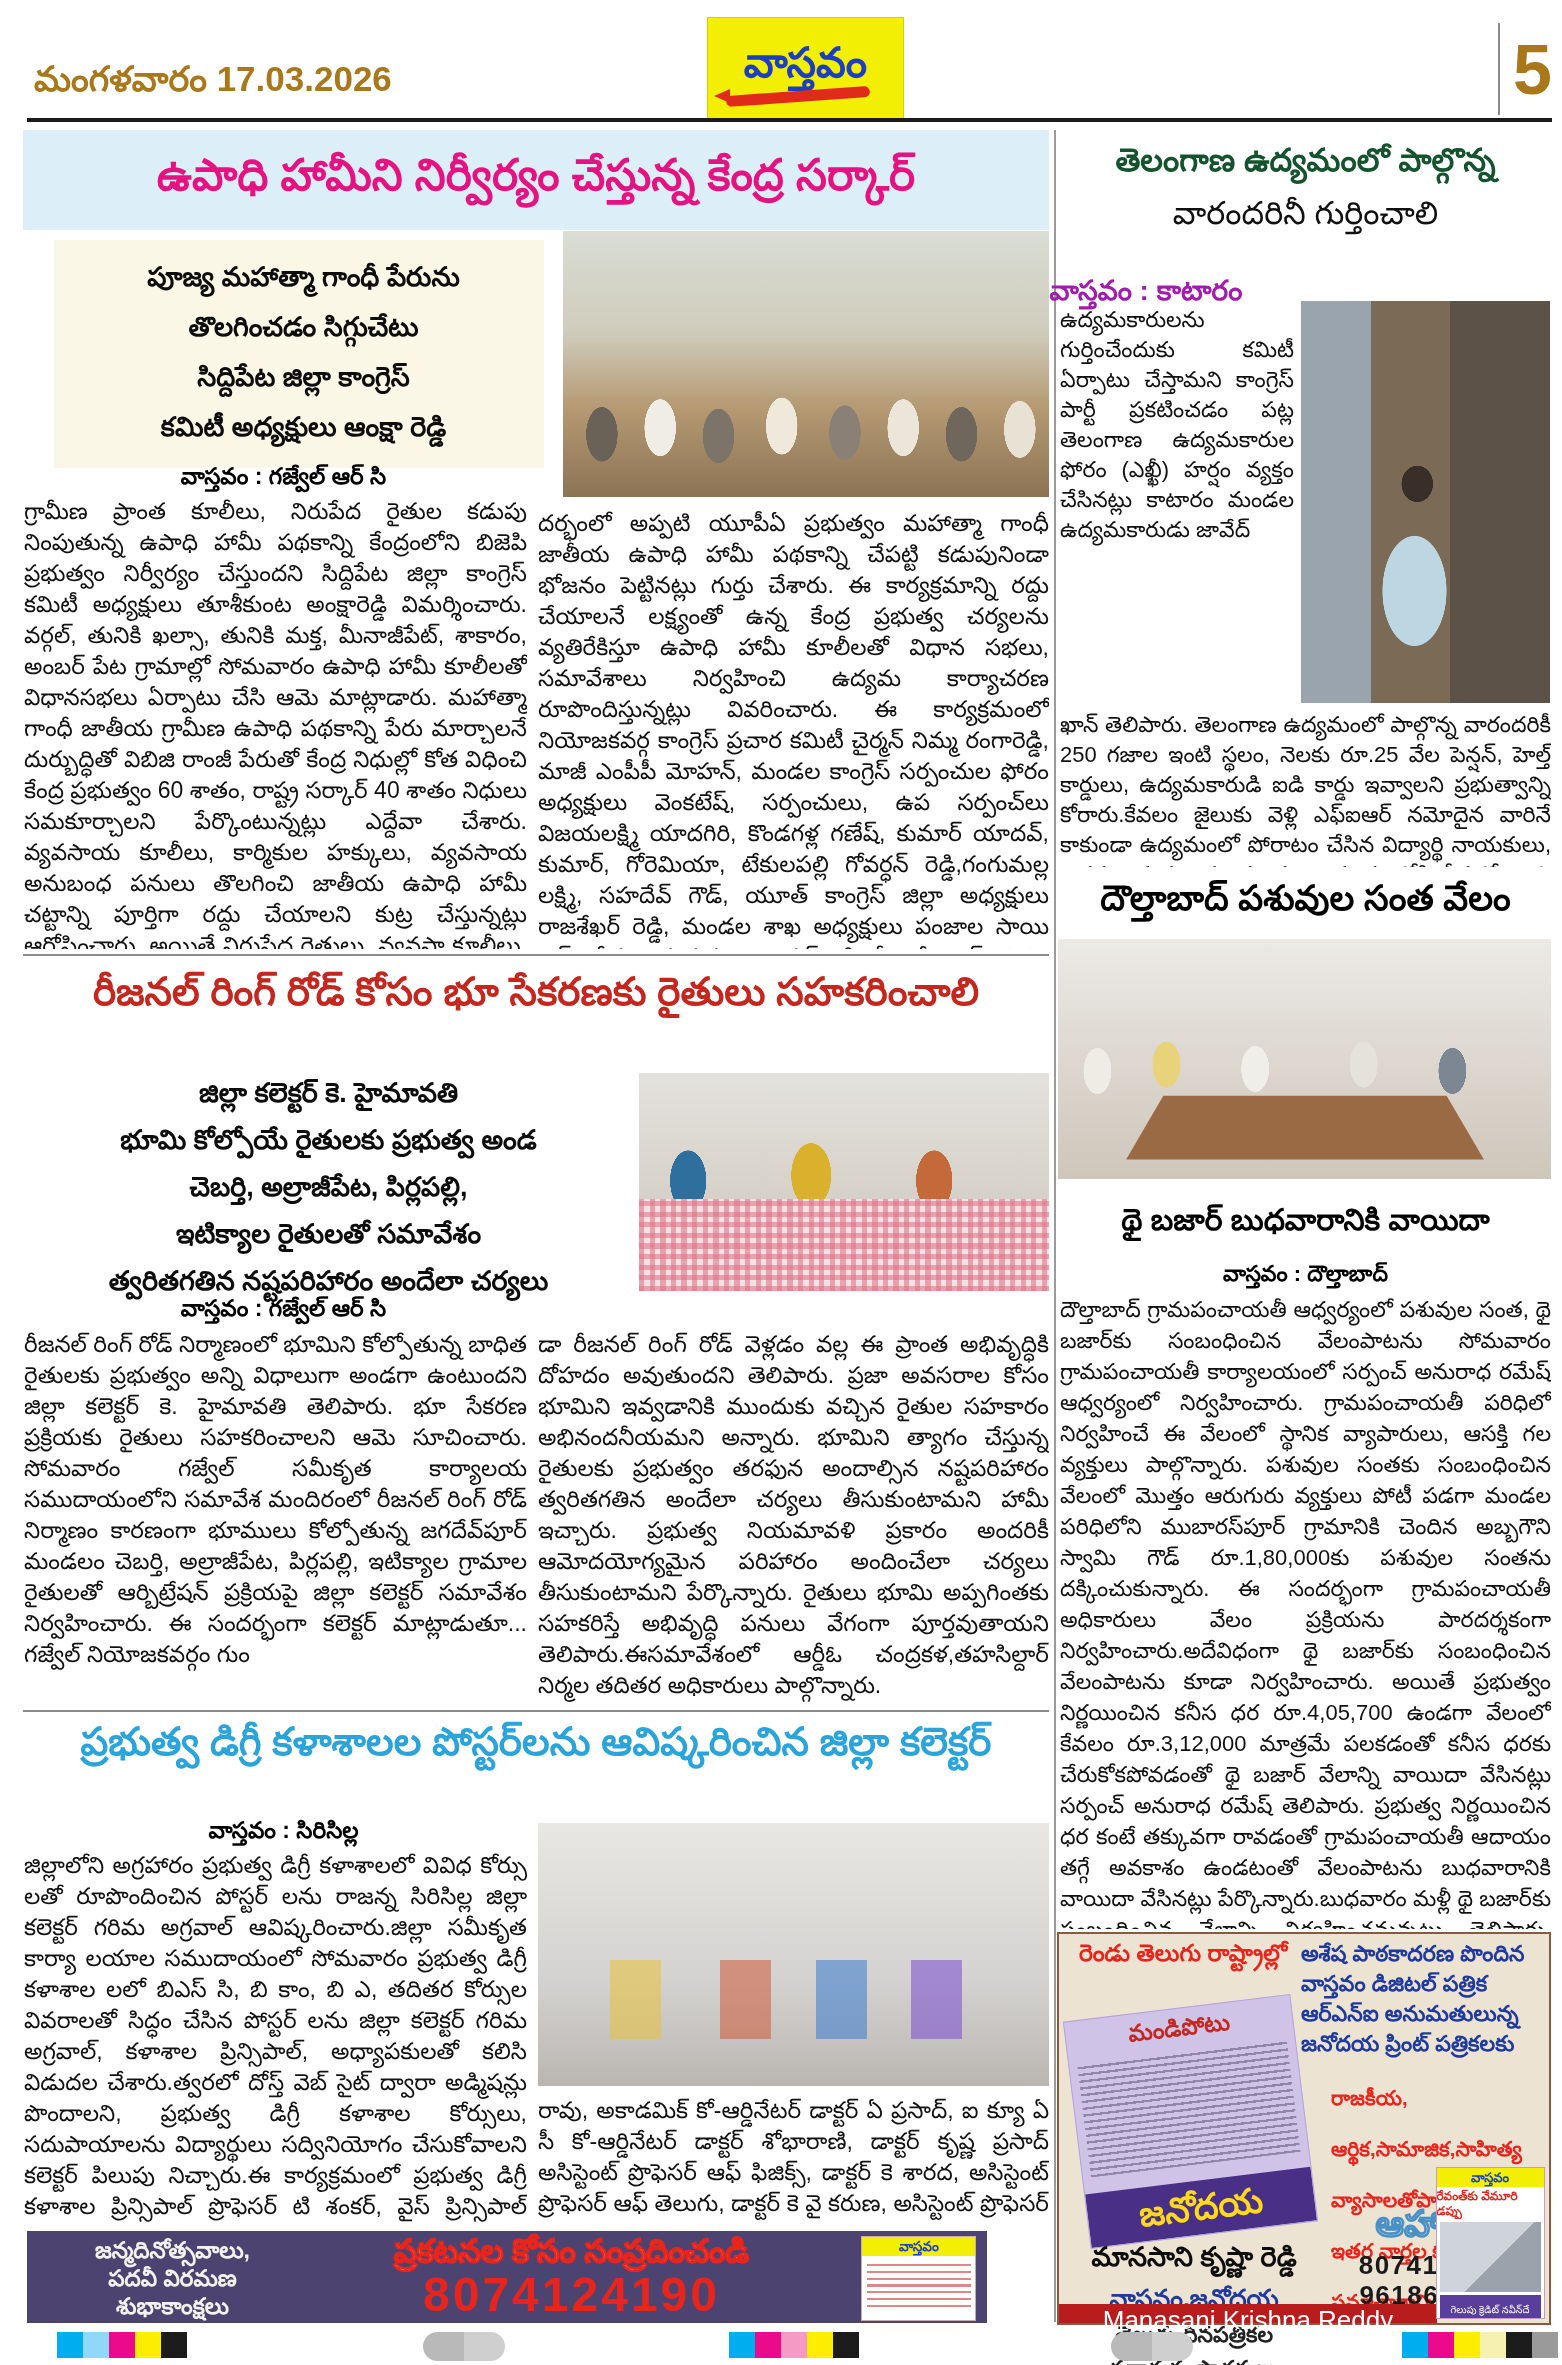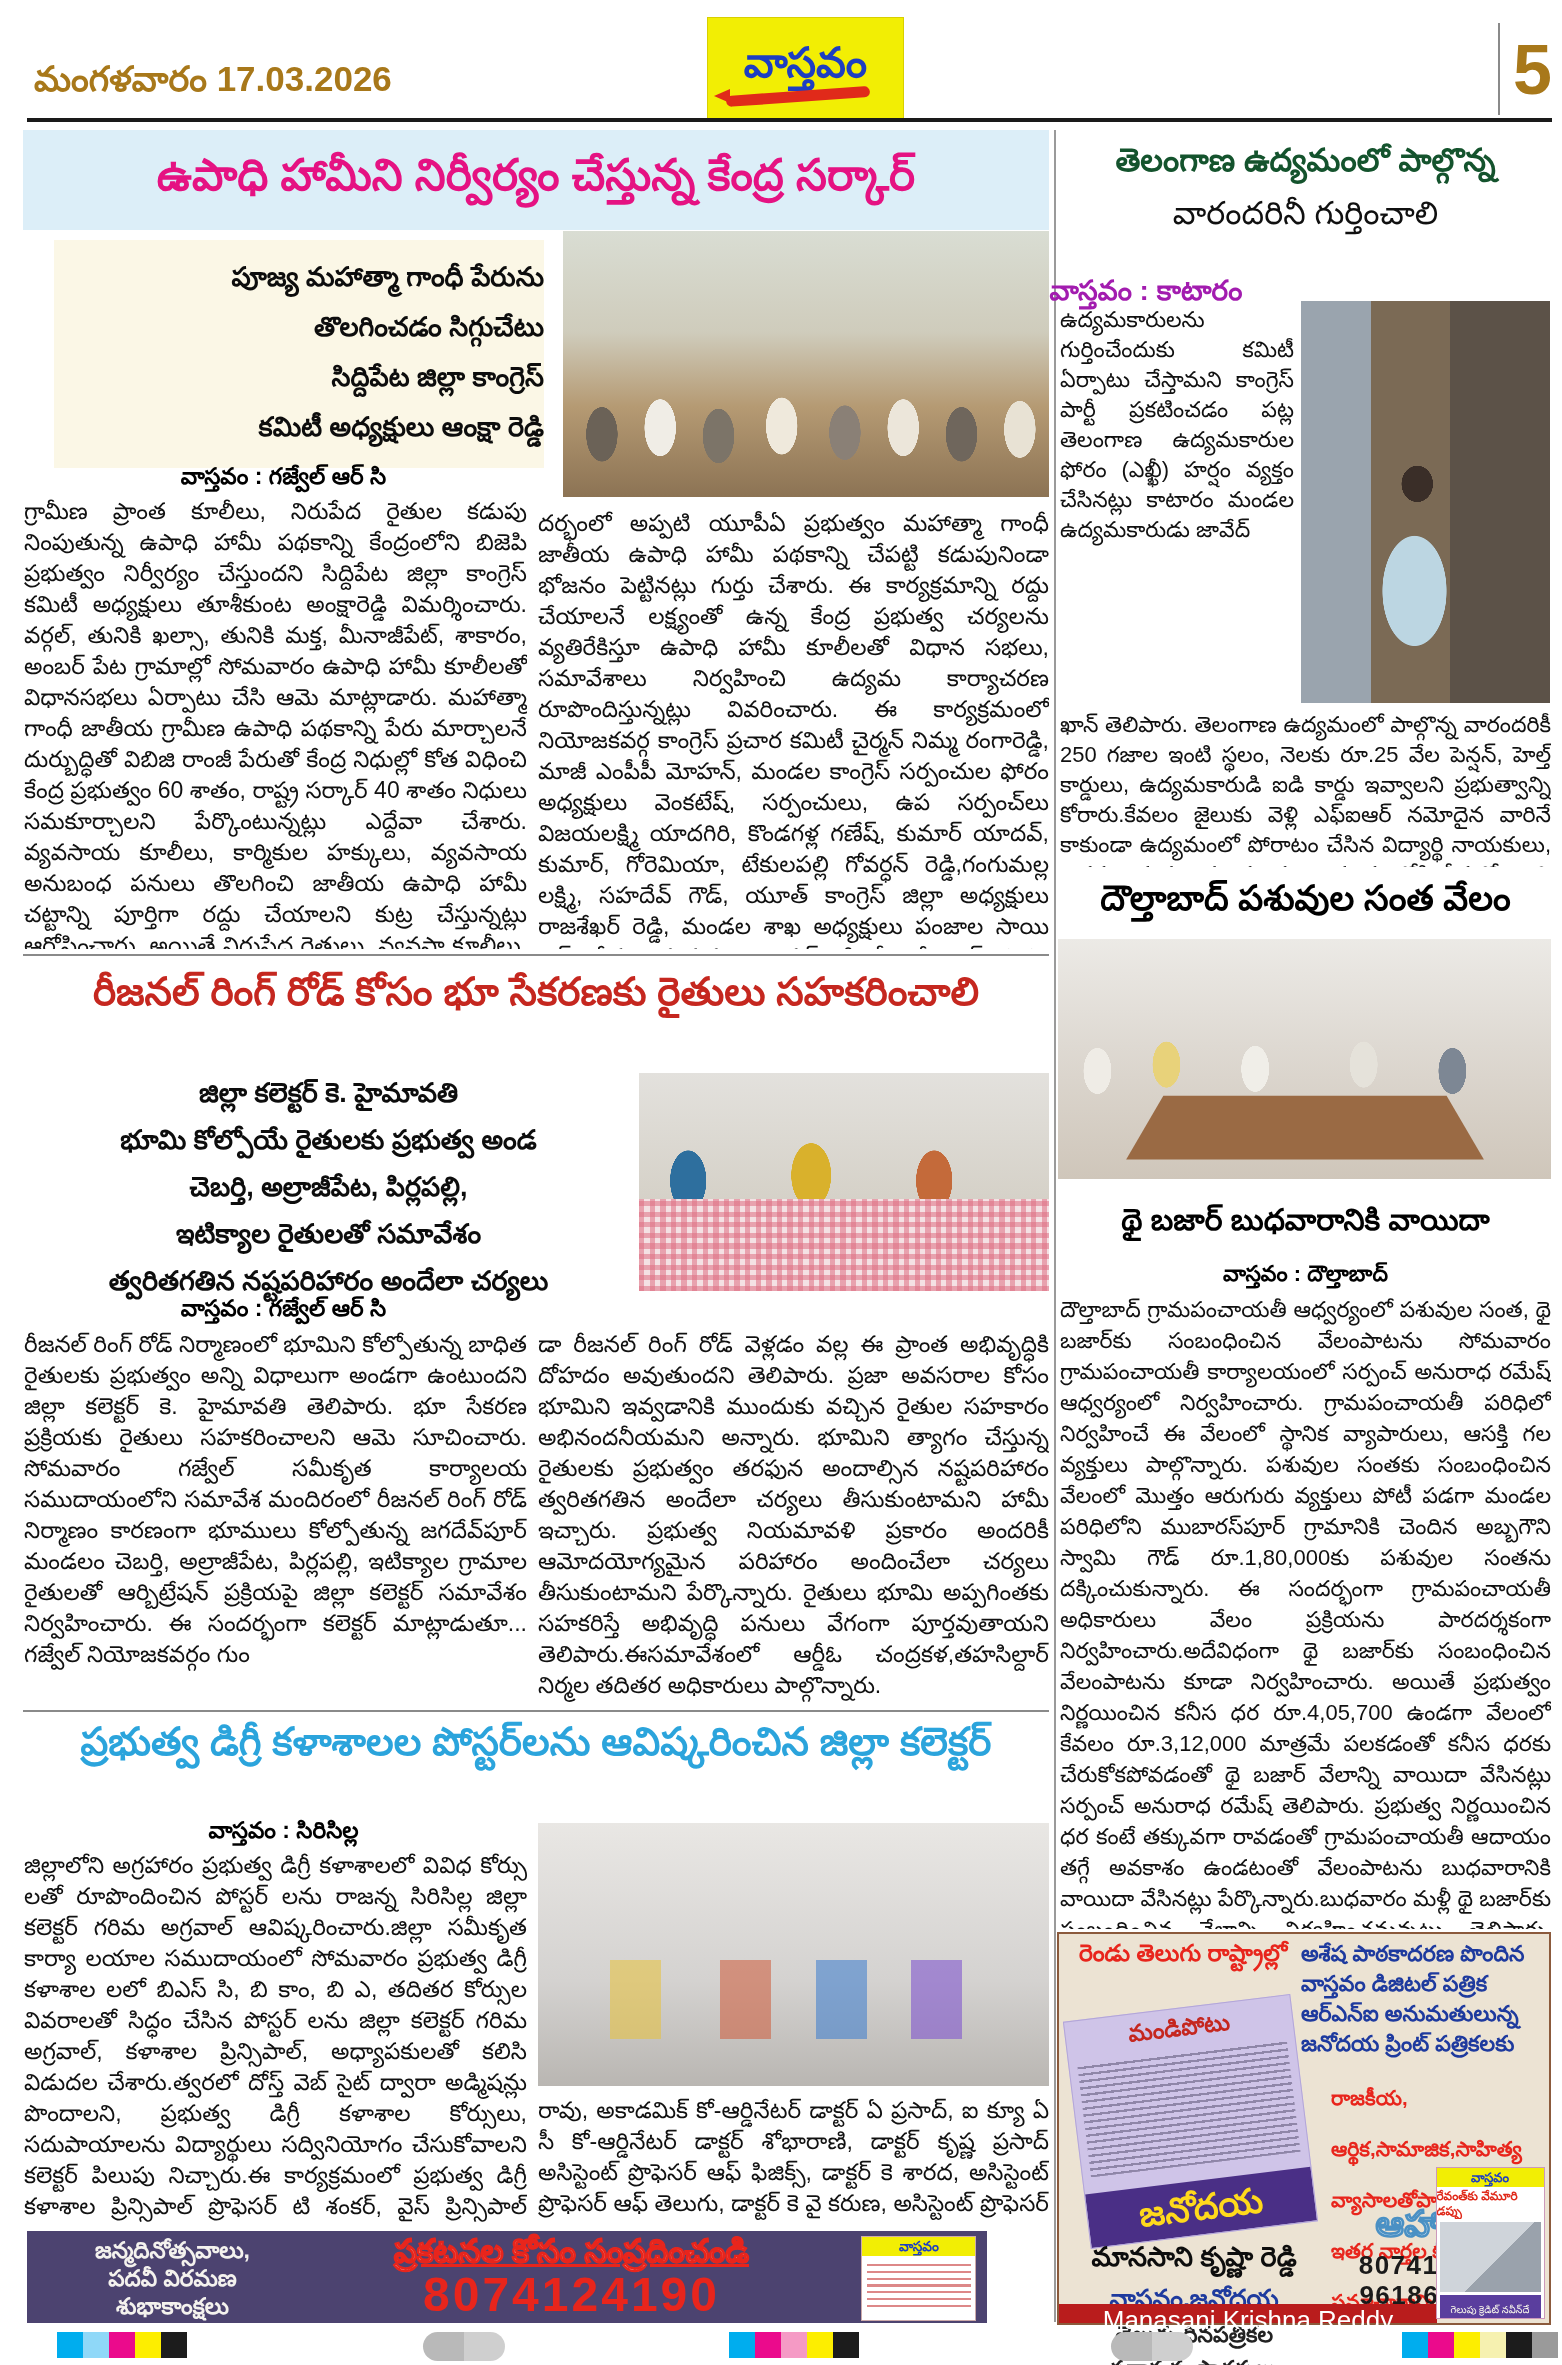--- a/index.html
+++ b/index.html
@@ -21,21 +21,21 @@
   #pagenum-line{left:1498px;top:23px;width:1.5px;height:92px;background:#8a8a8a;}
   #pagenum{left:1506px;top:30px;width:53px;font-size:70px;font-weight:800;color:#a8781a;text-align:center;}
   #header-rule{left:26.5px;top:118px;width:1525px;height:3.8px;background:#1a1a1a;}
   #v-divider{left:1054px;top:130px;width:1.5px;height:2192px;background:#9a9a9a;}
 
   
   #a1-band{left:23px;top:130px;width:1026px;height:100px;background:#dceef8;}
   #a1-headline{position:absolute;left:0;top:19.7px;width:100%;font-size:44px;font-weight:800;
                color:#e51282;text-align:center;white-space:nowrap;overflow:hidden;}
   #a1-subbox{left:54px;top:240px;width:490px;height:216px;background:#fbf7e6;padding-top:12px;}
-  .a1-sub{font-size:27px;font-weight:bold;color:#0d0d0d;text-align:right;line-height:50px;padding-left:9px;}
+  .a1-sub{font-size:27px;font-weight:bold;color:#0d0d0d;text-align:center;line-height:50px;padding-left:9px;}
   #a1-photo{left:563px;top:231px;width:486px;height:266px;
             background:linear-gradient(180deg,#d9ddd3 0%,#cfccbc 38%,#b59a73 66%,#8c7354 100%);}
   .crowd{position:absolute;bottom:0;left:0;width:100%;height:62%;
          background:
            radial-gradient(26px 45px at 8% 62%,#6b6257 60%,transparent 61%),
            radial-gradient(26px 47px at 20% 58%,#f0ede6 60%,transparent 61%),
            radial-gradient(26px 45px at 32% 63%,#7c7468 60%,transparent 61%),
            radial-gradient(26px 47px at 45% 57%,#efe9dc 60%,transparent 61%),
            radial-gradient(26px 45px at 58% 61%,#8a8076 60%,transparent 61%),
            radial-gradient(26px 47px at 70% 58%,#ece6da 60%,transparent 61%),
@@ -79,21 +79,21 @@
         linear-gradient(90deg,transparent 0 30%,#cf5b3a 30% 44%,transparent 44%),
         linear-gradient(90deg,transparent 0 56%,#3a7ccf 56% 70%,transparent 70%),
         linear-gradient(90deg,transparent 0 82%,#7a4ccf 82% 96%,transparent 96%);opacity:.55;}
   #a3-col2{left:538px;top:2095px;width:511px;height:127px;}
 
   
   #ad-left{left:27px;top:2231px;width:960px;height:92px;background:#4c4370;}
   #adl-lines{position:absolute;left:21px;top:4.5px;width:249px;}
   .adl-line{font-size:23px;font-weight:bold;color:#f4f2ee;text-align:center;line-height:28px;}
   #adl-contact{position:absolute;left:295px;top:1.5px;width:499px;font-size:32px;font-weight:800;
-               text-align:center;color:#fdecea;text-decoration:underline;-webkit-text-stroke:1.5px #e8251c;}
+               text-align:center;color:#fdecea;-webkit-text-stroke:1.5px #e8251c;}
   #adl-phone{position:absolute;left:295px;top:36px;width:499px;font-size:48px;font-weight:800;
              color:#e8251c;text-align:center;letter-spacing:3px;}
   #adl-thumb{position:absolute;right:10.6px;top:4.5px;width:113px;height:83px;background:#fff;border:0.8px solid #caa;}
   #adl-thumb-mast{height:19.7px;background:#f2ee04;color:#1d3ec2;font-size:13.6px;font-weight:800;text-align:center;line-height:19.7px;overflow:hidden;}
   .mini-lines{margin:3px 4.5px;height:48px;
       background:repeating-linear-gradient(0deg,#d88 0 2.3px,transparent 2.3px 6.8px);}
 
   
   #r1-headline1{left:1060px;top:142px;width:491px;font-size:32px;font-weight:800;color:#14532d;text-align:center;white-space:nowrap;overflow:hidden;}
   #r1-headline2{left:1060px;top:195px;width:491px;font-size:32px;font-weight:400;color:#101010;text-align:center;white-space:nowrap;overflow:hidden;}

